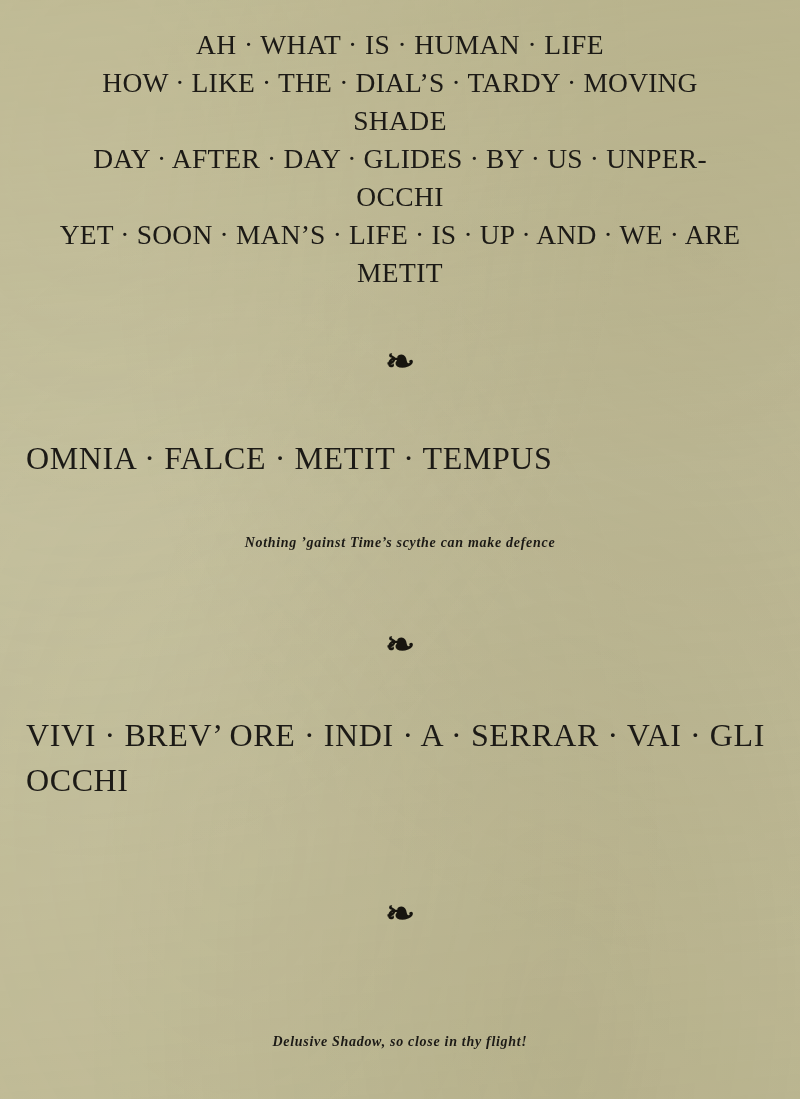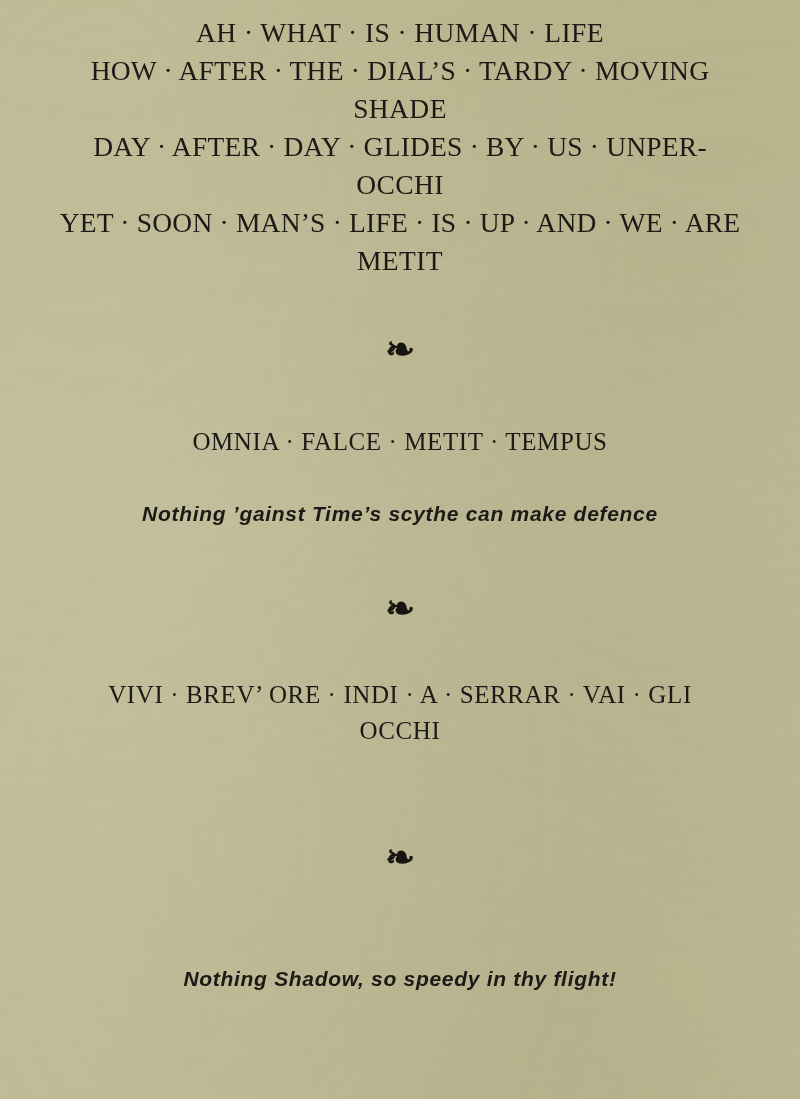--- a/index.html
+++ b/index.html
@@ -27,21 +27,21 @@
       radial-gradient(ellipse at 70% 95%, rgba(150,140,105,0.17), rgba(0,0,0,0) 60%),
       linear-gradient(175deg, rgba(212,207,176,0.5), rgba(196,190,158,0.25) 45%, rgba(205,200,168,0.4));
     mix-blend-mode: multiply;
     opacity: .85;
   }
   .page {
     position: relative;
     width: 800px;
     height: 808px;
     box-sizing: border-box;
-    padding: 14px 26px 0 26px;
+    padding: 26px 26px 0 26px;
     z-index: 2;
   }
   .verse {
     text-align: center;
     font-size: 27.5px;
     line-height: 1.38;
     letter-spacing: 0.4px;
     margin: 0;
   }
   .verse .line {
@@ -59,36 +59,35 @@
     font-size: 34px;
     line-height: 1;
     color: #17150f;
   }
   .ornament span {
     display: inline-block;
     transform: scaleX(1.05);
   }
 
   .motto {
-    text-align: center;
-    font-size: 25px;
+    font-size: 32px;
     letter-spacing: 0.6px;
     line-height: 1.42;
     margin: 0;
   }
   .motto .line { display: block; }
 
   .gloss {
     text-align: center;
     font-style: italic;
-    font-family: Liberation Sans, sans-serif;
-    font-size: 21px;
+    font-family: Liberation Serif, serif;
+    font-size: 14px;
     letter-spacing: 0.7px;
     font-weight: 600;
-    margin: 7px;
+    margin: 18px;
   }
 
   .sp-1 { height: 52px; }
   .sp-2 { height: 58px; }
   .sp-3 { height: 36px; }
   .sp-4 { height: 58px; }
   .sp-5 { height: 52px; }
   .sp-6 { height: 36px; }
   .sp-7 { height: 56px; }
   .sp-8 { height: 52px; }
@@ -98,21 +97,21 @@
 </style>
 </head>
 <body style="background: rgb(205, 201, 169); color: rgb(28, 26, 22);">
 
 <div class="paper-texture"></div>
 
 <div class="page">
 
   <div class="verse blk">
     <span class="line">AH · WHAT · IS · HUMAN · LIFE</span>
-    <span class="line wide">HOW · AFTER · THE · DIAL’S · TARDY · MOVING</span>
+    <span class="line wide">HOW · LIKE · THE · DIAL’S · TARDY · MOVING</span>
     <span class="line">SHADE</span>
     <span class="line wide">DAY · AFTER · DAY · GLIDES · BY · US · UNPER-</span>
     <span class="line">OCCHI</span>
     <span class="line wide">YET · SOON · MAN’S · LIFE · IS · UP · AND · WE · ARE</span>
     <span class="line">METIT</span>
   </div>
 
   <div class="sp-1"></div>
 
   <div class="ornament">
@@ -149,15 +148,15 @@
 
   <div class="ornament">
     <span>❧</span>
   </div>
 
   <div class="sp-8"></div>
 
 
   <div class="sp-9"></div>
 
-  <div class="gloss">Nothing Shadow, so speedy in thy flight!</div>
+  <div class="gloss">Delusive Shadow, so close in thy flight!</div>
 
 </div>
 
 </body></html>

